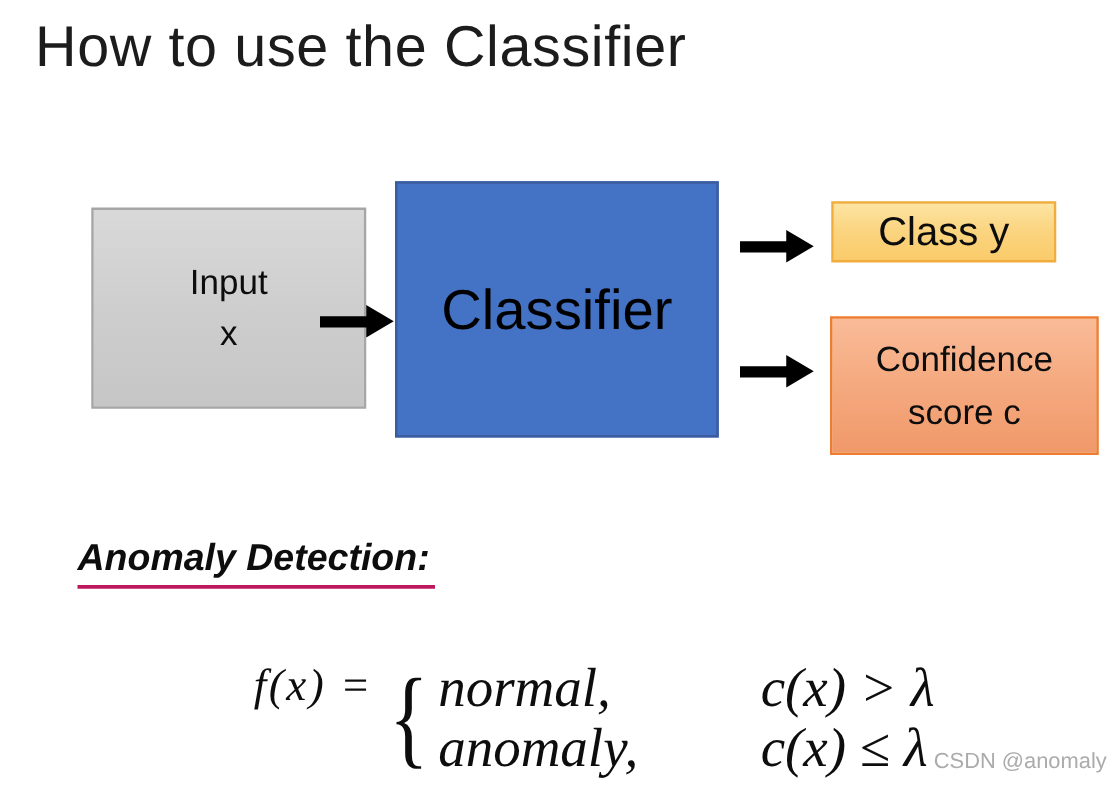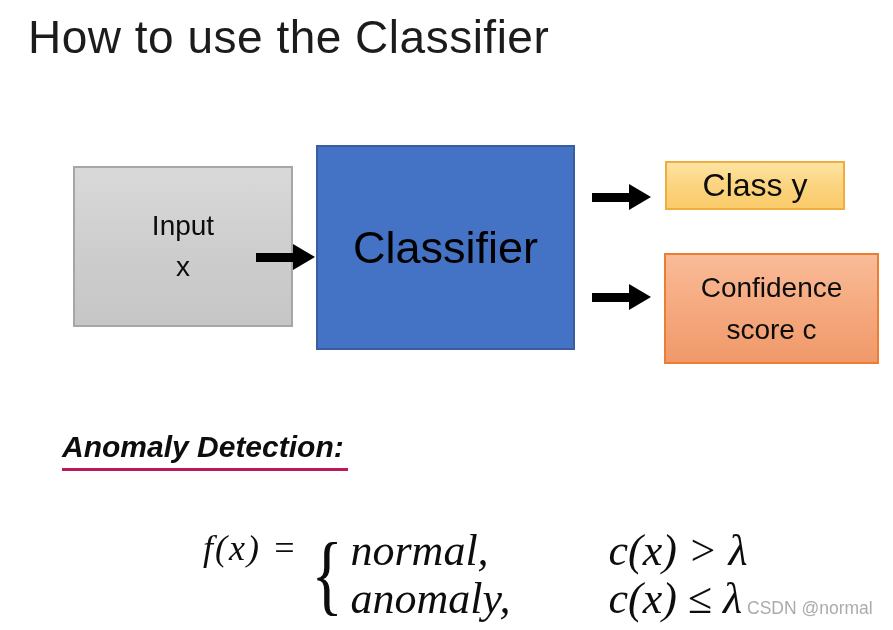--- a/index.html
+++ b/index.html
@@ -161,13 +161,13 @@
   <span class="formula-lhs">f(x) =</span>
   <span class="formula-brace">{</span>
   <div class="cases">
     <span>normal,</span>
     <span>c(x) &gt; λ</span>
     <span>anomaly,</span>
     <span>c(x) ≤ λ</span>
   </div>
 </div>
 
-<div class="abs watermark">CSDN @normal</div>
+<div class="abs watermark">CSDN @anomaly</div>
 
 </body></html>

